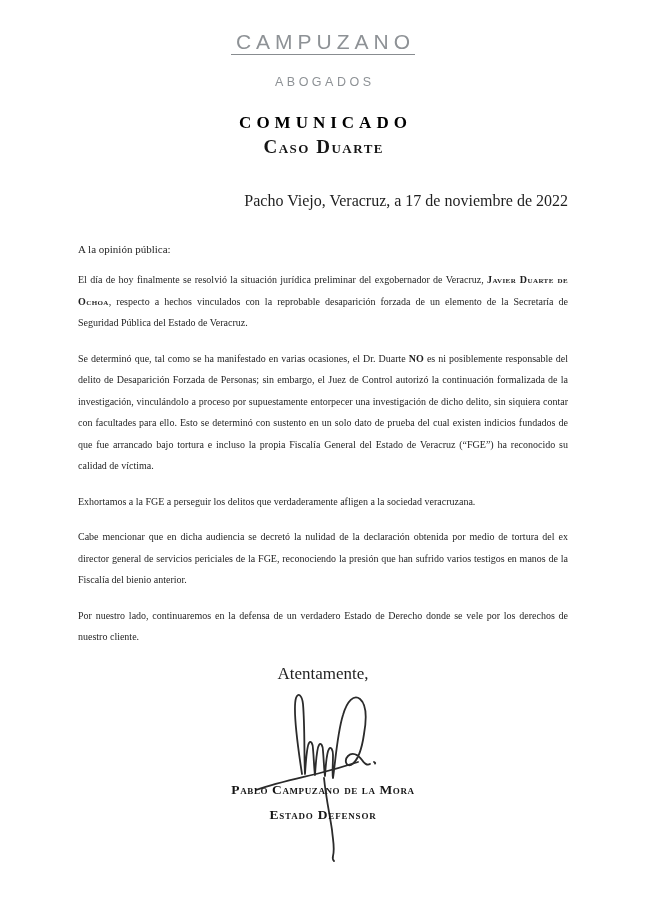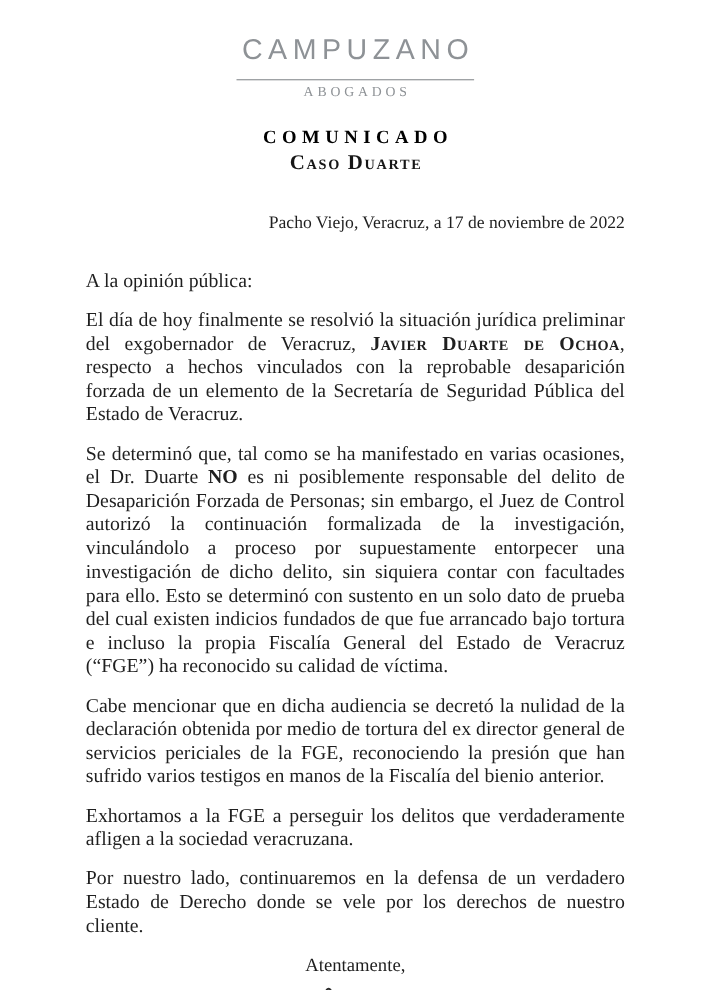--- a/index.html
+++ b/index.html
@@ -22,33 +22,32 @@
   }
 
   
   .logo {
     text-align: center;
     font-family: "Liberation Sans", "DejaVu Sans", sans-serif;
     color: #8e9296;
   }
   .logo-brand {
     display: inline-block;
-    font-size: 26px;
+    font-size: 21px;
     letter-spacing: 5px;
     text-indent: 5px; 
     font-weight: 400;
-    padding-bottom: 11px;
+    padding-bottom: 0;
     border-bottom: 1.5px solid #888c90;
   }
   .logo-sub {
-    margin-top: 3px;
+    margin-top: 20px;
     font-size: 12.5px;
     letter-spacing: 3.5px;
     text-indent: 3.5px;
-    font-family: Liberation Serif, serif;
   }
 
   
   .headline {
     margin-top: 24px;
     text-align: center;
   }
   .headline-title {
     font-size: 17px;
     font-weight: bold;
@@ -69,25 +68,25 @@
   
   .dateline {
     margin-top: 34px;
     text-align: right;
     font-size: 16px;
   }
 
   
   .salutation {
     margin-top: 33px;
-    font-size: 18px;
+    font-size: 11px;
   }
   .para {
     margin-top: 14px;
-    font-size: 18px;
+    font-size: 10px;
     line-height: 21.5px;
     text-align: justify;
   }
   .smallcaps-bold {
     font-weight: bold;
     font-variant: small-caps;
     letter-spacing: 0.4px;
   }
   .bold { font-weight: bold; }
 
@@ -137,23 +136,23 @@
   </div>
 
   <div class="dateline">Pacho Viejo, Veracruz, a 17 de noviembre de 2022</div>
 
   <div class="salutation">A la opinión pública:</div>
 
   <p class="para"><span>El día de hoy finalmente se resolvió la situación jurídica preliminar del exgobernador de Veracruz, </span><span class="smallcaps-bold">Javier Duarte de Ochoa</span><span>, respecto a hechos vinculados con la reprobable desaparición forzada de un elemento de la Secretaría de Seguridad Pública del Estado de Veracruz.</span></p>
 
   <p class="para"><span>Se determinó que, tal como se ha manifestado en varias ocasiones, el Dr. Duarte </span><span class="bold">NO</span><span> es ni posiblemente responsable del delito de Desaparición Forzada de Personas; sin embargo, el Juez de Control autorizó la continuación formalizada de la investigación, vinculándolo a proceso por supuestamente entorpecer una investigación de dicho delito, sin siquiera contar con facultades para ello. Esto se determinó con sustento en un solo dato de prueba del cual existen indicios fundados de que fue arrancado bajo tortura e incluso la propia Fiscalía General del Estado de Veracruz (“FGE”) ha reconocido su calidad de víctima.</span></p>
 
+  <p class="para">Exhortamos a la FGE a perseguir los delitos que verdaderamente afligen a la sociedad veracruzana.</p>
+
   <p class="para">Cabe mencionar que en dicha audiencia se decretó la nulidad de la declaración obtenida por medio de tortura del ex director general de servicios periciales de la FGE, reconociendo la presión que han sufrido varios testigos en manos de la Fiscalía del bienio anterior.</p>
-
-  <p class="para">Exhortamos a la FGE a perseguir los delitos que verdaderamente afligen a la sociedad veracruzana.</p>
 
   <p class="para">Por nuestro lado, continuaremos en la defensa de un verdadero Estado de Derecho donde se vele por los derechos de nuestro cliente.</p>
 
   <div class="closing-block">
     <div class="closing-salute">Atentamente,</div>
 
     <svg class="signature-svg" width="150" height="94" viewBox="0 0 150 94" fill="none" stroke="#2b2b2b" stroke-width="1.8" stroke-linecap="round" stroke-linejoin="round">
 
       <path d="M 8 104 C 28 97, 52 92, 72 87 C 88 83, 98 80, 110 76"></path>
 

